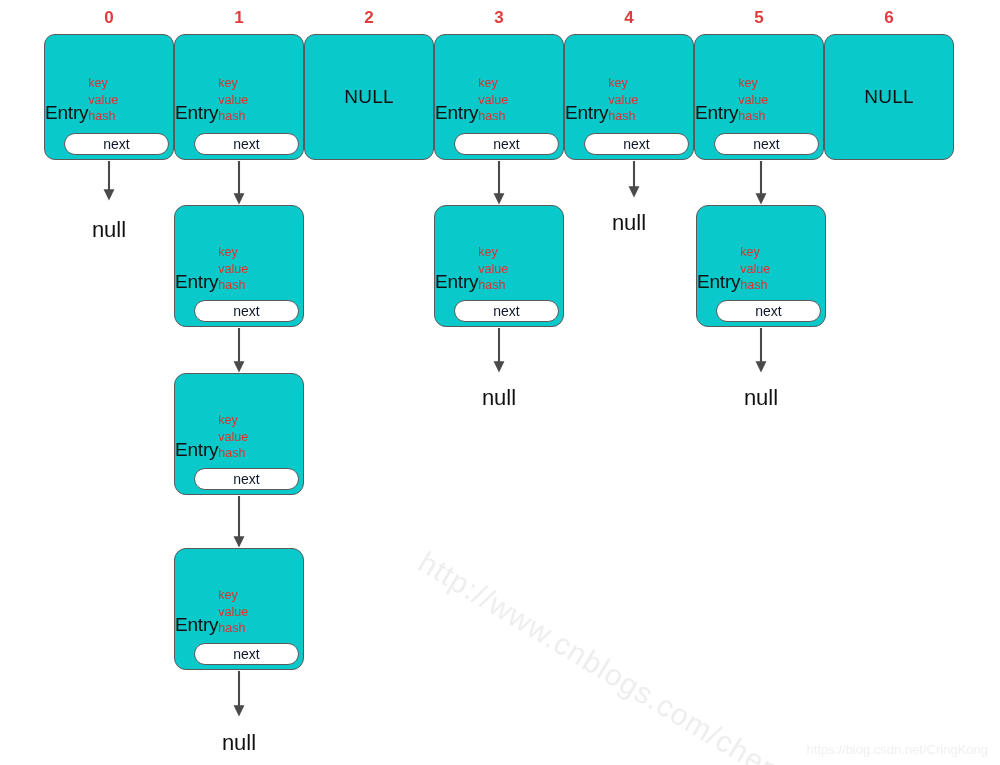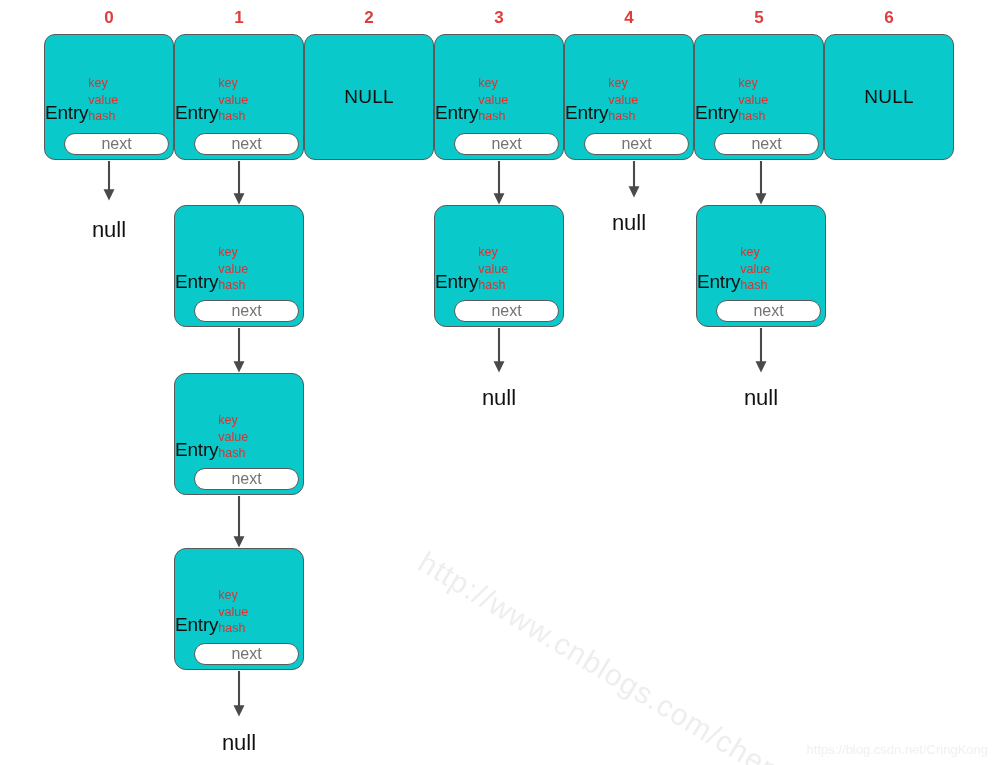--- a/index.html
+++ b/index.html
@@ -69,22 +69,22 @@
     left: 19px;
     right: 4px;
     bottom: 4px;
     height: 22px;
     background: #ffffff;
     border: 1.5px solid #5a5a5a;
     border-radius: 11px;
     display: flex;
     align-items: center;
     justify-content: center;
-    font-size: 16px;
-    color: #737373;
+    font-size: 14px;
+    color: #0f172a;
     box-sizing: border-box;
   }
 
   .node.null-node {
     justify-content: center;
     align-items: center;
   }
   .node.null-node .null-label {
     font-size: 19px;
     color: #111111;

